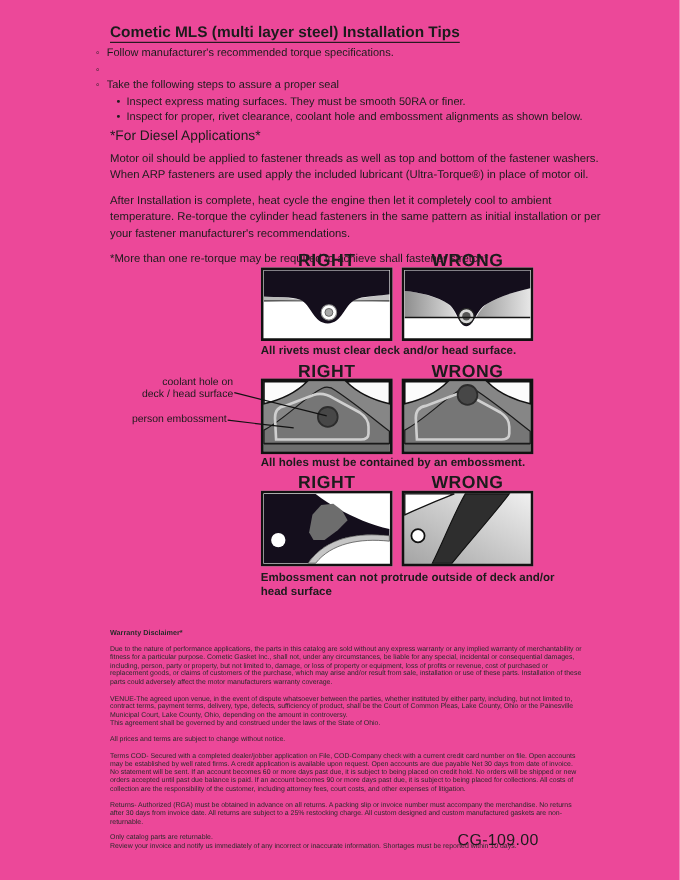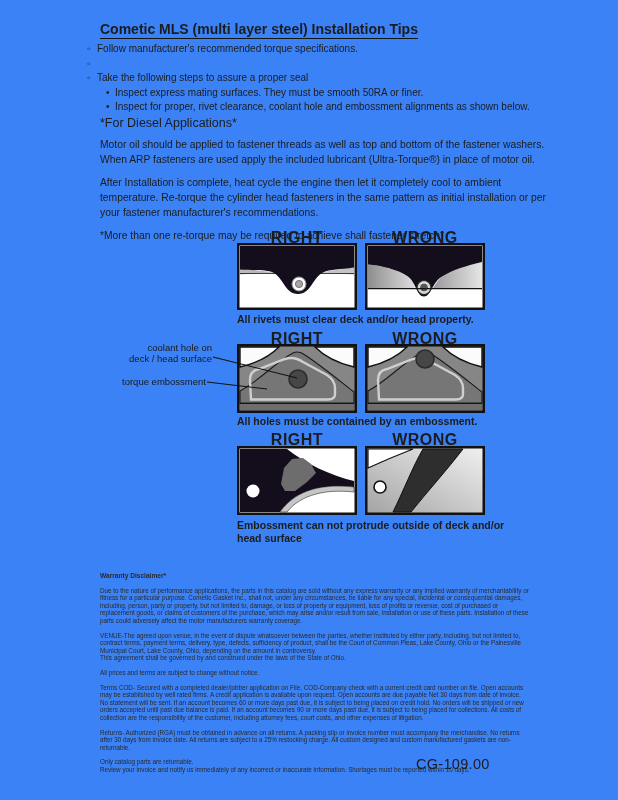--- a/index.html
+++ b/index.html
@@ -1,21 +1,21 @@
 <!DOCTYPE html>
 <html><head>
 <meta charset="utf-8">
 <style>
   * { box-sizing: border-box; margin: 0; padding: 0; }
   html,body { background:#ffffff; }
   .page {
     position: relative;
     width: 618px;
     height: 800px;
-    background: #3b82f6;
+    background: #ec4899;
     font-family: "Liberation Sans", "DejaVu Sans", sans-serif;
     color: #1c1c1c;
     overflow: hidden;
   }
   .abs { position: absolute; }
 
   .doc-title {
     left: 100px; top: 21px;
     font-size: 14px; font-weight: 700;
     border-bottom: 1.5px solid #141414;
@@ -122,31 +122,31 @@
       <path d="M3,21.5 C16,22.5 33,27 43,33.5 C47,37 49,41 50,45.5 L3,45.5 Z" fill="url(#gwL)"></path>
       <path d="M117,19 C100,23 88,27 77,33.5 C73,37 70,41 68,45.5 L117,45.5 Z" fill="url(#gwR)"></path>
       <path d="M3,3 H117 V19 C100,23 88,27 77,33.5 C67,39.5 66,53.5 59,53.5 C52,53.5 51,39.5 43,33.5 C33,26.5 16,22.5 3,21.5 Z" fill="#140e1c"></path>
       <circle cx="59" cy="44.5" r="7" fill="#d6d6d6" stroke="#222222" stroke-width="1.2"></circle>
       <circle cx="59" cy="44.5" r="3.8" fill="#555555"></circle>
       <line x1="3" y1="45.7" x2="117" y2="45.7" stroke="#141414" stroke-width="1.3"></line>
       <rect x="1.25" y="1.25" width="117.5" height="64.5" fill="none" stroke="#111111" stroke-width="2.5"></rect>
     </svg>
   </div>
 
-  <div class="abs caption" style="left:237px; top:313px; width:300px;">All rivets must clear deck and/or head property.</div>
+  <div class="abs caption" style="left:237px; top:313px; width:300px;">All rivets must clear deck and/or head surface.</div>
 
   <div class="abs rw-heading" style="left:237px; top:330px;">RIGHT</div>
   <div class="abs rw-heading" style="left:365px; top:330px;">WRONG</div>
 
   <div class="abs callout" style="left:88px; top:343px;">
     <div>coolant hole on</div>
     <div>deck / head surface</div>
   </div>
   <div class="abs callout" style="left:82px; top:377px;">
-    <div>torque embossment</div>
+    <div>person embossment</div>
   </div>
 
   <div class="abs dbox" style="left:237px; top:344px;">
     <svg width="120" height="69" viewBox="0 0 120 69">
       <rect x="0" y="0" width="120" height="69" fill="#868686"></rect>
       <rect x="3" y="59.5" width="114" height="6.5" fill="#6e6e6e"></rect>
       <line x1="3" y1="59.5" x2="117" y2="59.5" stroke="#151515" stroke-width="1"></line>
       <path d="M3,59 V47 C22,37 40,17 56,9 C60,7 64,8 68,11 C86,23 104,38 117,48 V59 Z" fill="#767676" stroke="#1a1a1a" stroke-width="1.1"></path>
       <path d="M3,3 H42 C32,13 18,19.5 3,23 Z" fill="#fbfbfb" stroke="#111111" stroke-width="1.4"></path>
       <path d="M117,3 H78 C88,13 102,19.5 117,23 Z" fill="#fbfbfb" stroke="#111111" stroke-width="1.4"></path>

